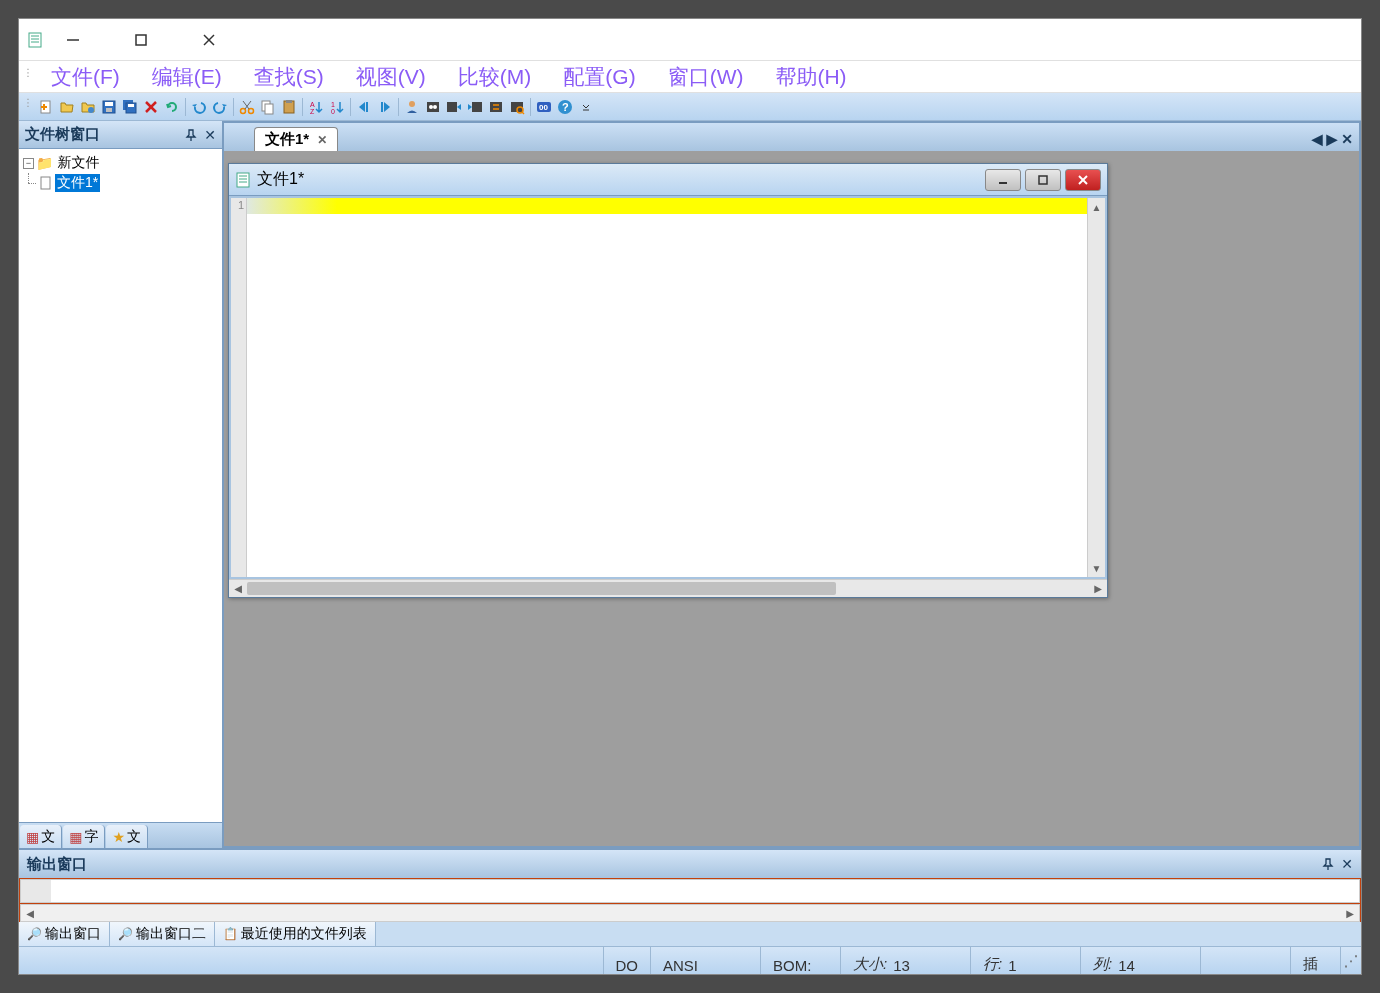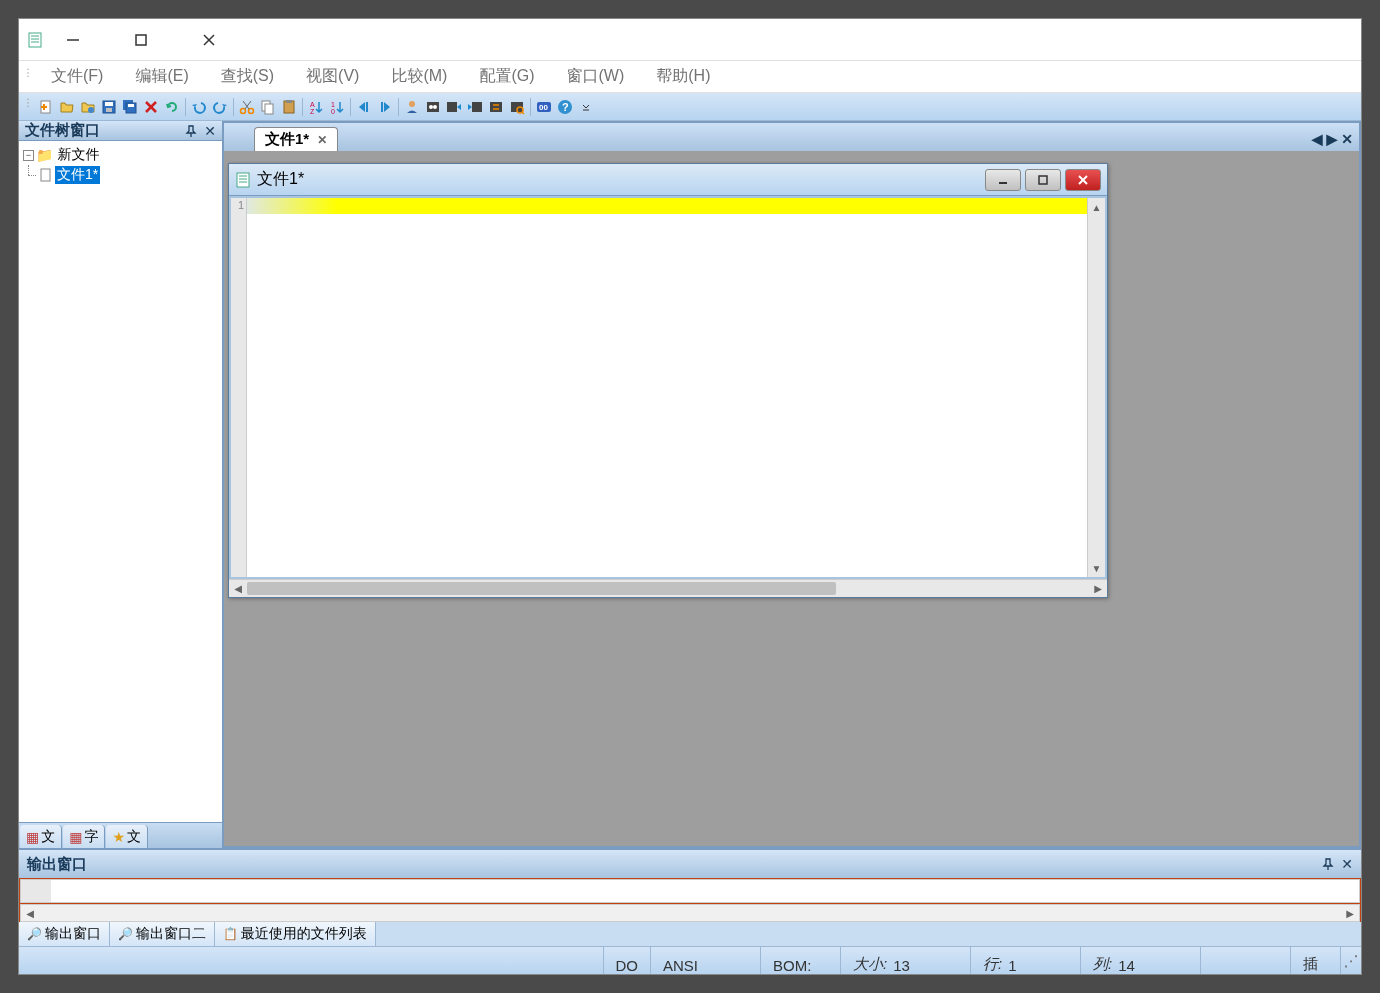--- a/index.html
+++ b/index.html
@@ -9,33 +9,33 @@
 
 .titlebar { height: 42px; background: #fff; display: flex; align-items: center; padding: 0 8px; border-bottom: 1px solid #e0e0e0; }
 .titlebar-icon { width: 16px; height: 16px; margin-right: 8px; }
 .titlebar-title { font-size: 18px; color: #333; flex: 1; }
 .titlebar-controls { display: flex; gap: 24px; margin-right: 8px; }
 .tb-btn { width: 44px; height: 30px; display: flex; align-items: center; justify-content: center; cursor: pointer; }
 
 
 .menubar { height: 32px; background: #fff; display: flex; align-items: center; padding: 0 4px; border-bottom: 1px solid #e0e0e0; }
 .menu-drag { width: 8px; height: 20px; color: #999; font-size: 10px; margin-right: 4px; }
-.menu-item { padding: 4px 16px; font-size: 16px; color: #737373; cursor: pointer; }
+.menu-item { padding: 4px 16px; font-size: 21px; color: #8b5cf6; cursor: pointer; }
 
 
 .toolbar { height: 28px; background: linear-gradient(#d4e5f7, #b8d4f0); display: flex; align-items: center; padding: 0 4px; border-bottom: 1px solid #9cb8d4; gap: 1px; }
 .tool-btn { width: 20px; height: 20px; display: flex; align-items: center; justify-content: center; cursor: pointer; border-radius: 2px; }
 .tool-sep { width: 1px; height: 18px; background: #9cb8d4; margin: 0 2px; }
 
 
 .main-body { flex: 1; display: flex; background: #a8c4e0; min-height: 0; }
 
 
 .sidebar { width: 205px; display: flex; flex-direction: column; border-right: 2px solid #7a9cc0; }
-.sidebar-header { height: 20px; background: linear-gradient(#d4e5f7, #a8c4e0); display: flex; align-items: center; padding: 0 6px; border-bottom: 1px solid #7a9cc0; }
+.sidebar-header { height: 28px; background: linear-gradient(#d4e5f7, #a8c4e0); display: flex; align-items: center; padding: 0 6px; border-bottom: 1px solid #7a9cc0; }
 .sidebar-title { font-size: 15px; font-weight: bold; color: #1a3a5a; flex: 1; }
 .sidebar-pin, .sidebar-close { cursor: pointer; margin-left: 6px; color: #1a3a5a; font-size: 14px; }
 .tree-area { flex: 1; background: #fff; padding: 4px; font-size: 14px; overflow: auto; }
 .tree-node { display: flex; align-items: center; gap: 2px; height: 20px; }
 .tree-expand { width: 11px; height: 11px; border: 1px solid #888; display: flex; align-items: center; justify-content: center; font-size: 9px; color: #444; cursor: pointer; }
 .tree-folder-icon { color: #d4a830; }
 .tree-file-icon { color: #888; }
 .tree-label { padding: 0 2px; }
 .tree-selected { background: #0078d7; color: #fff; }
 .tree-connector { width: 14px; height: 20px; position: relative; }

